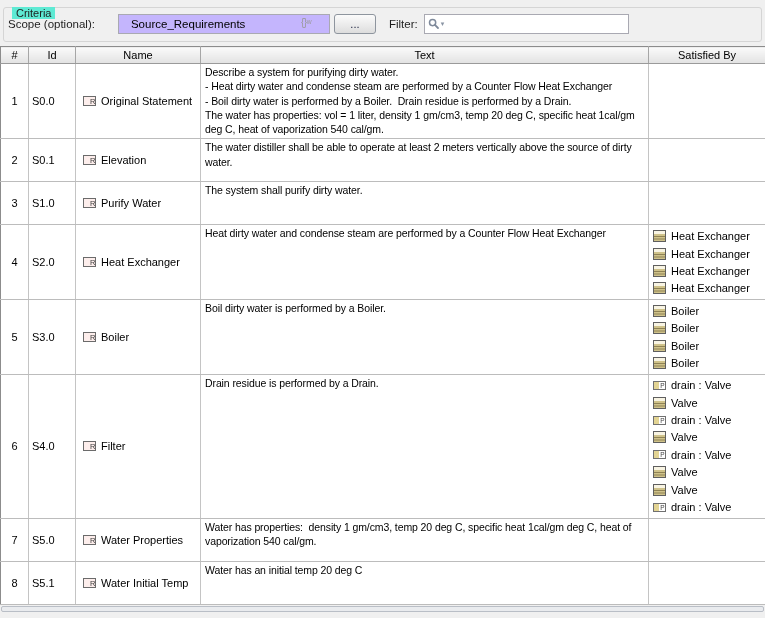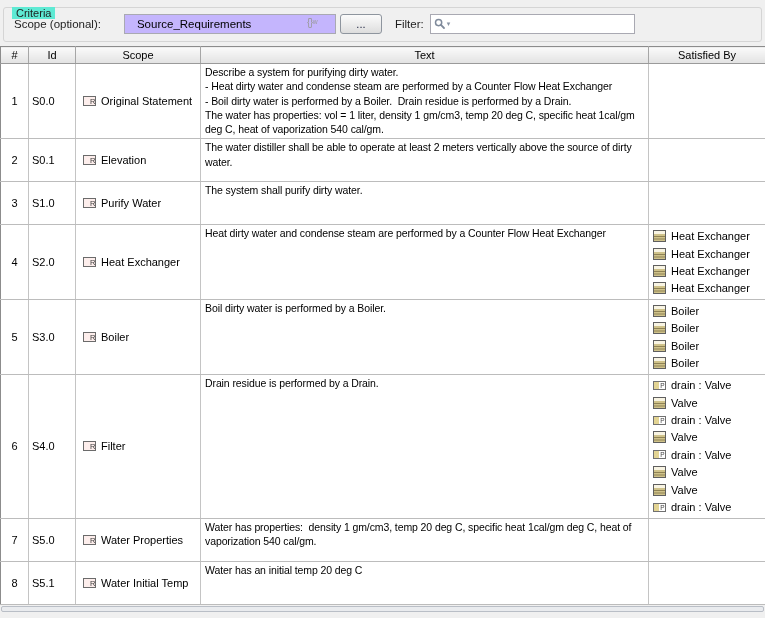--- a/index.html
+++ b/index.html
@@ -8,21 +8,21 @@
 
   
   .criteria-wrap { position:relative; width:765px; height:46px; background:#f0f0f0; }
   .groupbox { position:absolute; left:3px; right:3px; top:7px; bottom:4px;
     border:1px solid #d5d5d5; border-radius:3px; }
   .groupbox-title { position:absolute; top:-1px; left:8px; background:#5eead4;
     padding:0 4px; font-size:11px; line-height:12px; color:#1e1e1e; }
   .criteria-row { position:absolute; left:0; top:13px; width:100%; height:22px;
     display:flex; align-items:center; }
   .lbl { font-size:11.5px; color:#1e1e1e; white-space:nowrap; }
-  .scope-label { margin-left:14px; }
+  .scope-label { margin-left:8px; }
   .scope-input-wrap { position:relative; margin-left:8px; width:212px; height:20px; }
   .scope-input { width:100%; height:100%; border:1px solid #a9a9b2; background:#c4b5fd;
     font-family:"Liberation Sans", sans-serif; font-size:11.5px; padding:0 26px 0 12px; color:#000;margin-left:15px; }
   .expr-glyph { position:absolute; right:4px; top:3px; font-size:10px; color:#9a9a9a;
     pointer-events:none; letter-spacing:-0.5px; }
   .browse-btn { margin-left:19px; width:42px; height:20px; border:1px solid #8e959e;
     border-radius:3px; background:linear-gradient(#fbfbfb,#eeeeee 45%,#dddddd);
     font-family:"Liberation Sans", sans-serif; font-size:11px; color:#1a1f3c;
     line-height:10px; cursor:pointer; }
   .filter-label { margin-left:13px; }
@@ -97,21 +97,21 @@
     <col class="c-num">
       <col class="c-id">
       <col class="c-name">
       <col class="c-text">
       <col class="c-sat">
   </colgroup>
   <thead>
     <tr>
       <th>#</th>
       <th>Id</th>
-      <th>Scope</th>
+      <th>Name</th>
       <th>Text</th>
       <th>Satisfied By</th>
     </tr>
   </thead>
   <tbody>
       <tr class="req-row">
     <td class="cell-num"><span>1</span></td>
     <td class="cell-id"><span>S0.0</span></td>
     <td class="cell-name">
       <span class="name-inner">

